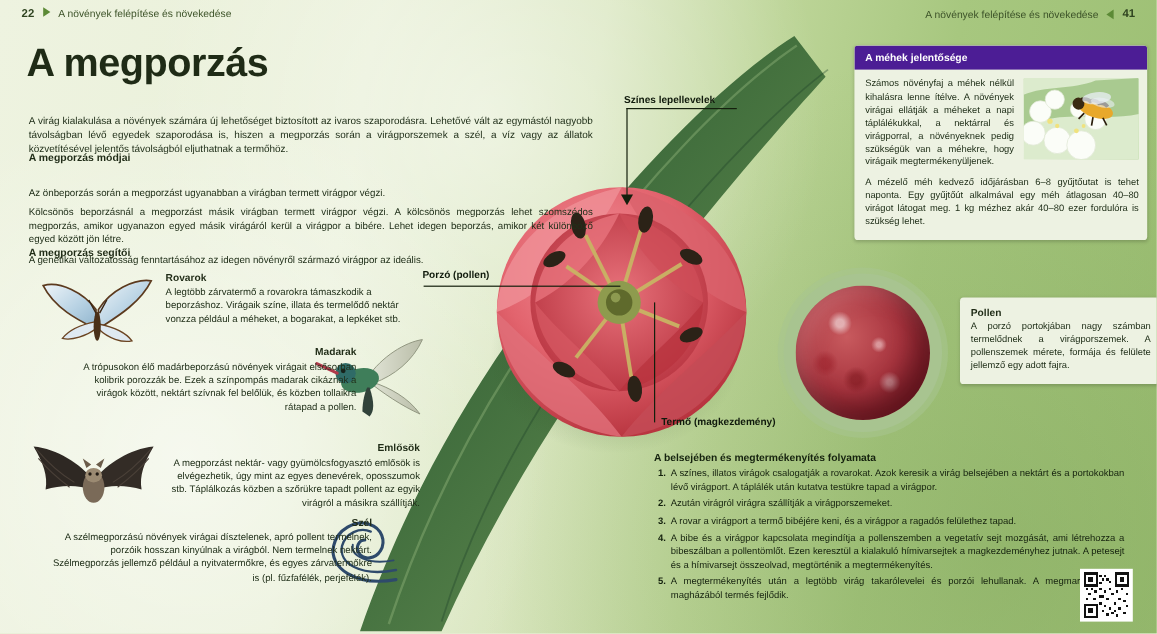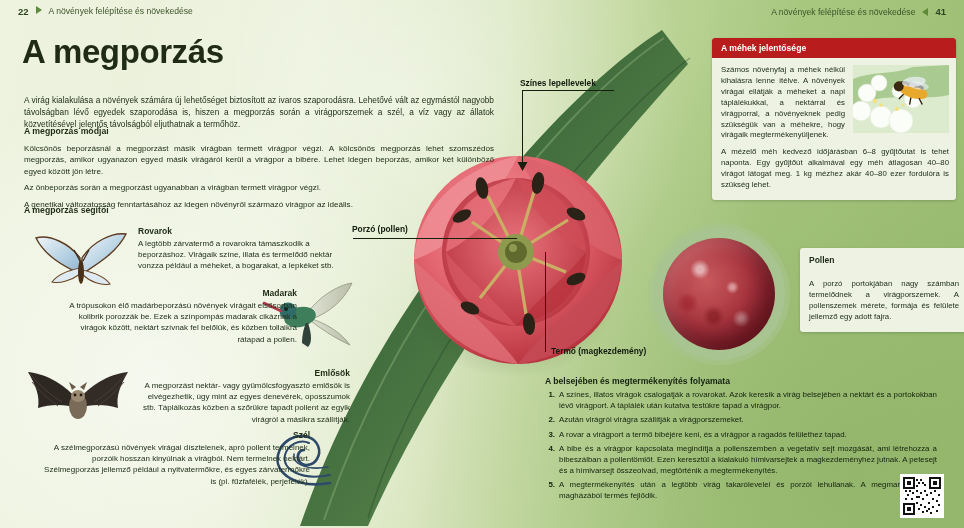--- a/index.html
+++ b/index.html
@@ -31,21 +31,21 @@
     position:absolute;left:22px;top:33px;margin:0;
     font-size:33px;font-weight:bold;color:#1f2b16;letter-spacing:-.4px;
   }
   .intro{
     position:absolute;left:24px;top:95px;width:470px;
     font-size:8.3px;line-height:1.42;color:#21301a;text-align:justify;
   }
   .h2{font-size:8.7px;font-weight:bold;color:#1f2b16;}
   .sec1{position:absolute;left:24px;top:126px;width:470px;}
   .sec1 p{margin:0 0 5px 0;font-size:8.1px;line-height:1.42;color:#21301a;text-align:justify;}
-  .sec1 .h2{margin-bottom:7px;}
+  .sec1 .h2{margin-bottom:19px;}
   .seg-head{position:absolute;left:24px;top:205px;}
 
   
   .blk{position:absolute;}
   .blk .bt{font-size:8.5px;font-weight:bold;color:#1f2b16;margin-bottom:2px;}
   .blk .bp{font-size:8px;line-height:1.4;color:#21301a;}
   .b-insects{left:138px;top:226px;width:196px;}
   .b-birds{left:40px;top:288px;width:230px;text-align:right;margin-left:27px;}
   .b-mammals{left:138px;top:368px;width:212px;text-align:right;}
   .b-wind{left:38px;top:430px;width:272px;text-align:right;}
@@ -72,32 +72,32 @@
        radial-gradient(circle at 38% 38%, #c85a5e 0%, #a8353f 45%, #7d1b26 85%);
      box-shadow:inset -10px -12px 22px rgba(60,8,14,.55), inset 8px 8px 16px rgba(255,200,200,.25);}
 
   
   .lbl{position:absolute;font-size:8.4px;font-weight:bold;color:#101a0c;white-space:nowrap;}
   .lead{position:absolute;background:#14200d;}
 
   
   .beebox{position:absolute;left:712px;top:38px;width:244px;background:#edf2e2;
      border-radius:3px;box-shadow:0 1px 3px rgba(0,0,0,.18);overflow:hidden;}
-  .beebox .bb-h{background:#b91c1c;color:#fff;font-size:8.6px;font-weight:bold;padding:5px 9px;}
+  .beebox .bb-h{background:#4c1d95;color:#fff;font-size:8.6px;font-weight:bold;padding:5px 9px;}
   .beebox .bb-b{padding:7px 7px 9px 9px;font-size:7.8px;line-height:1.4;color:#21301a;}
   .bb-row{display:flex;gap:8px;}
   .bb-col{flex:1;text-align:justify;}
   .beepic{width:96px;height:68px;border-radius:1px;flex:none;overflow:hidden;position:relative;
      background:linear-gradient(140deg,#cfe3bb 0%,#e8f2dd 40%,#bcd9a4 100%);}
   .bb-b p{margin:0;}
   .bb-b p.second{margin-top:6px;text-align:justify;}
 
   .pollenbox{position:absolute;left:800px;top:248px;width:150px;background:#edf2e2;
      border-radius:3px;box-shadow:0 1px 3px rgba(0,0,0,.18);padding:7px 9px 9px 9px;}
-  .pollenbox .pb-h{font-size:8.5px;font-weight:bold;color:#1f2b16;margin-bottom:14px;}
+  .pollenbox .pb-h{font-size:8.5px;font-weight:bold;color:#1f2b16;margin-bottom:2px;}
   .pollenbox .pb-p{font-size:7.8px;line-height:1.4;color:#21301a;text-align:justify;}
 
   
   .proc{position:absolute;left:545px;top:376px;width:392px;}
   .proc .p-h{font-size:8.6px;font-weight:bold;color:#15220e;margin-bottom:4px;}
   .proc ol{margin:0;padding:0;list-style:none;}
   .proc li{display:flex;gap:4px;font-size:7.9px;line-height:1.38;color:#15220e;margin-bottom:3.5px;}
   .proc li .n{font-weight:bold;flex:none;width:10px;text-align:right;}
   .proc li .t{flex:1;text-align:justify;}
 
@@ -199,22 +199,22 @@
 
   <div class="pollencirc">
     <div class="pollenball"></div>
   </div>
 
   <h1 class="title">A megporzás</h1>
   <div class="intro">A virág kialakulása a növények számára új lehetőséget biztosított az ivaros szaporodásra. Lehetővé vált az egymástól nagyobb távolságban lévő egyedek szaporodása is, hiszen a megporzás során a virágporszemek a szél, a víz vagy az állatok közvetítésével jelentős távolságból eljuthatnak a termőhöz.</div>
 
   <div class="sec1">
     <div class="h2">A megporzás módjai</div>
+    <p>Az önbeporzás során a megporzást ugyanabban a virágban termett virágpor végzi.</p>
     <p>Kölcsönös beporzásnál a megporzást másik virágban termett virágpor végzi. A kölcsönös megporzás lehet szomszédos megporzás, amikor ugyanazon egyed másik virágáról kerül a virágpor a bibére. Lehet idegen beporzás, amikor két különböző egyed között jön létre.</p>
-    <p>Az önbeporzás során a megporzást ugyanabban a virágban termett virágpor végzi.</p>
     <p>A genetikai változatosság fenntartásához az idegen növényről származó virágpor az ideális.</p>
   </div>
   <div class="h2 seg-head">A megporzás segítői</div>
 
   <svg class="butterfly" viewBox="0 0 104 62">
     <defs>
         <linearGradient id="bw" x1="0" y1="0" x2="1" y2="1">
       <stop offset="0%" stop-color="#eef4f8"></stop>
           <stop offset="55%" stop-color="#b9d3e4"></stop>
           <stop offset="100%" stop-color="#8fb4cd"></stop>

